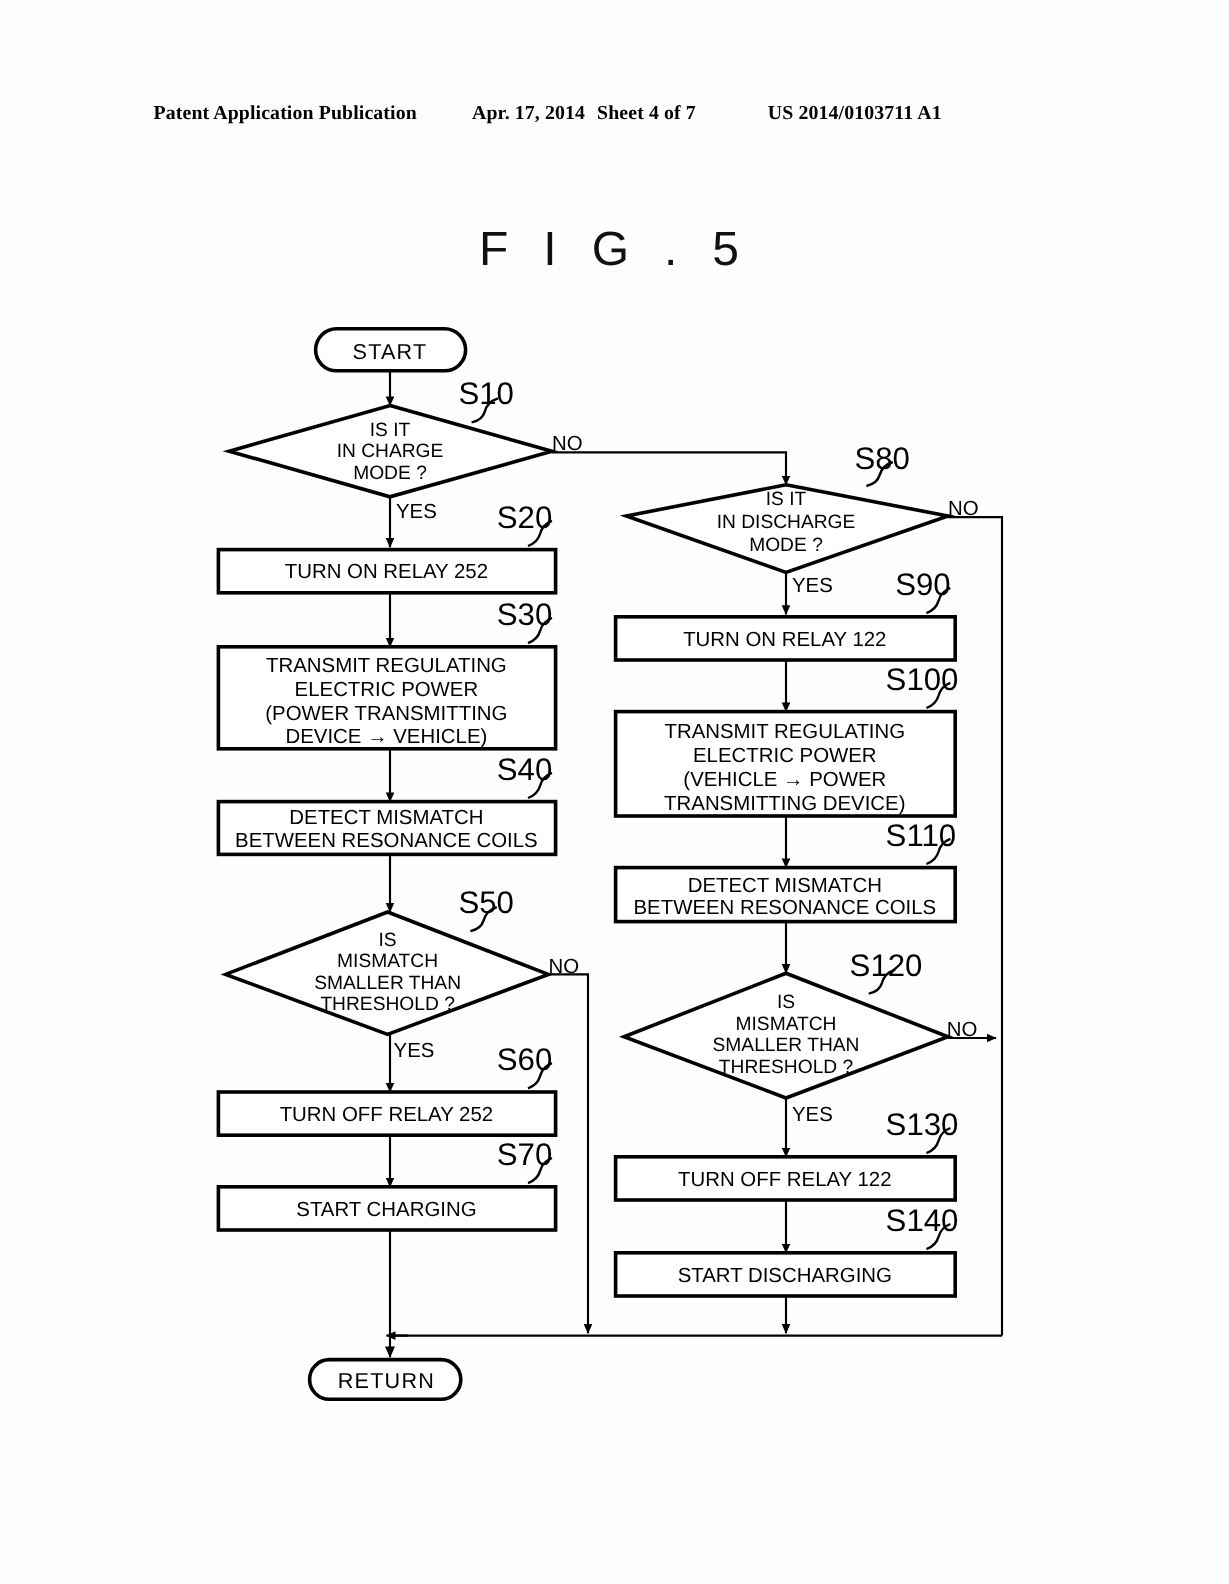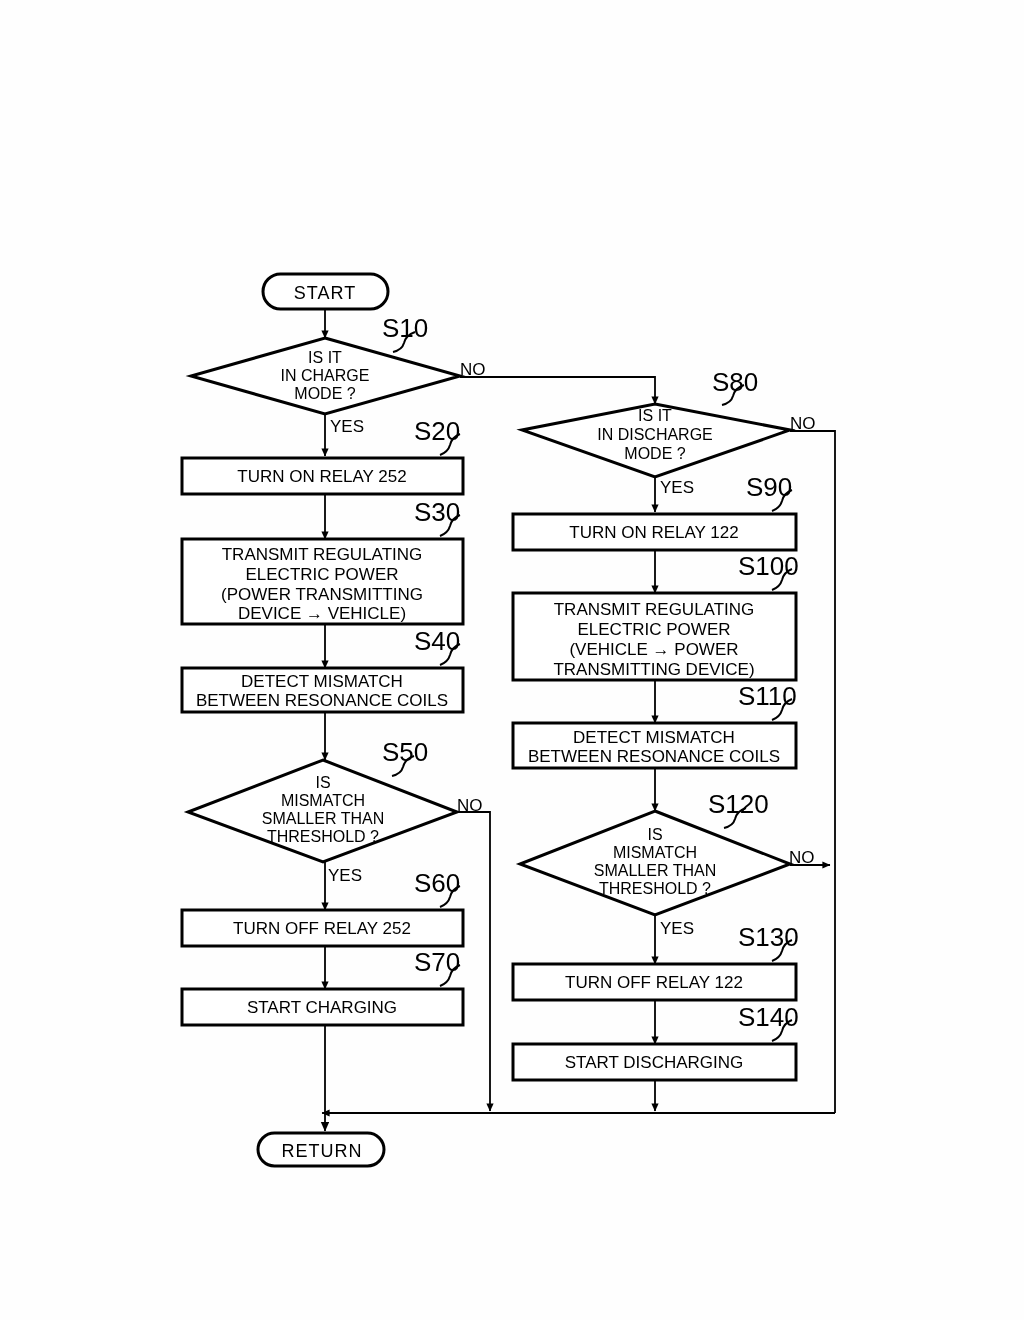--- a/index.html
+++ b/index.html
@@ -84,21 +84,29 @@
     stroke: #000000;
     stroke-width: 2;
     fill: none;
   }
 </style>
 </head>
 <body>
 
 <div id="page">
 
-
+  <div class="pub-header">
+    <span class="hdr-left">Patent Application Publication</span>
+    <span class="hdr-mid">
+      <span>Apr. 17, 2014</span><span class="sheet">Sheet 4 of 7</span>
+    </span>
+    <span class="hdr-right">US 2014/0103711 A1</span>
+  </div>
+
+  <div class="fig-title">F I G . 5</div>
 
   <svg id="flow" viewBox="0 0 1024 1320">
     <defs>
       <marker id="arrow" markerWidth="9" markerHeight="9" refX="7.6" refY="3.6" orient="auto" markerUnits="userSpaceOnUse">
         <path d="M0,0 L8,3.6 L0,7.2 Z" fill="#000"></path>
       </marker>
       <marker id="arrowL" markerWidth="11" markerHeight="11" refX="9" refY="4.2" orient="auto" markerUnits="userSpaceOnUse">
         <path d="M0,0 L9.5,4.2 L0,8.4 Z" fill="#000"></path>
       </marker>
     </defs>

